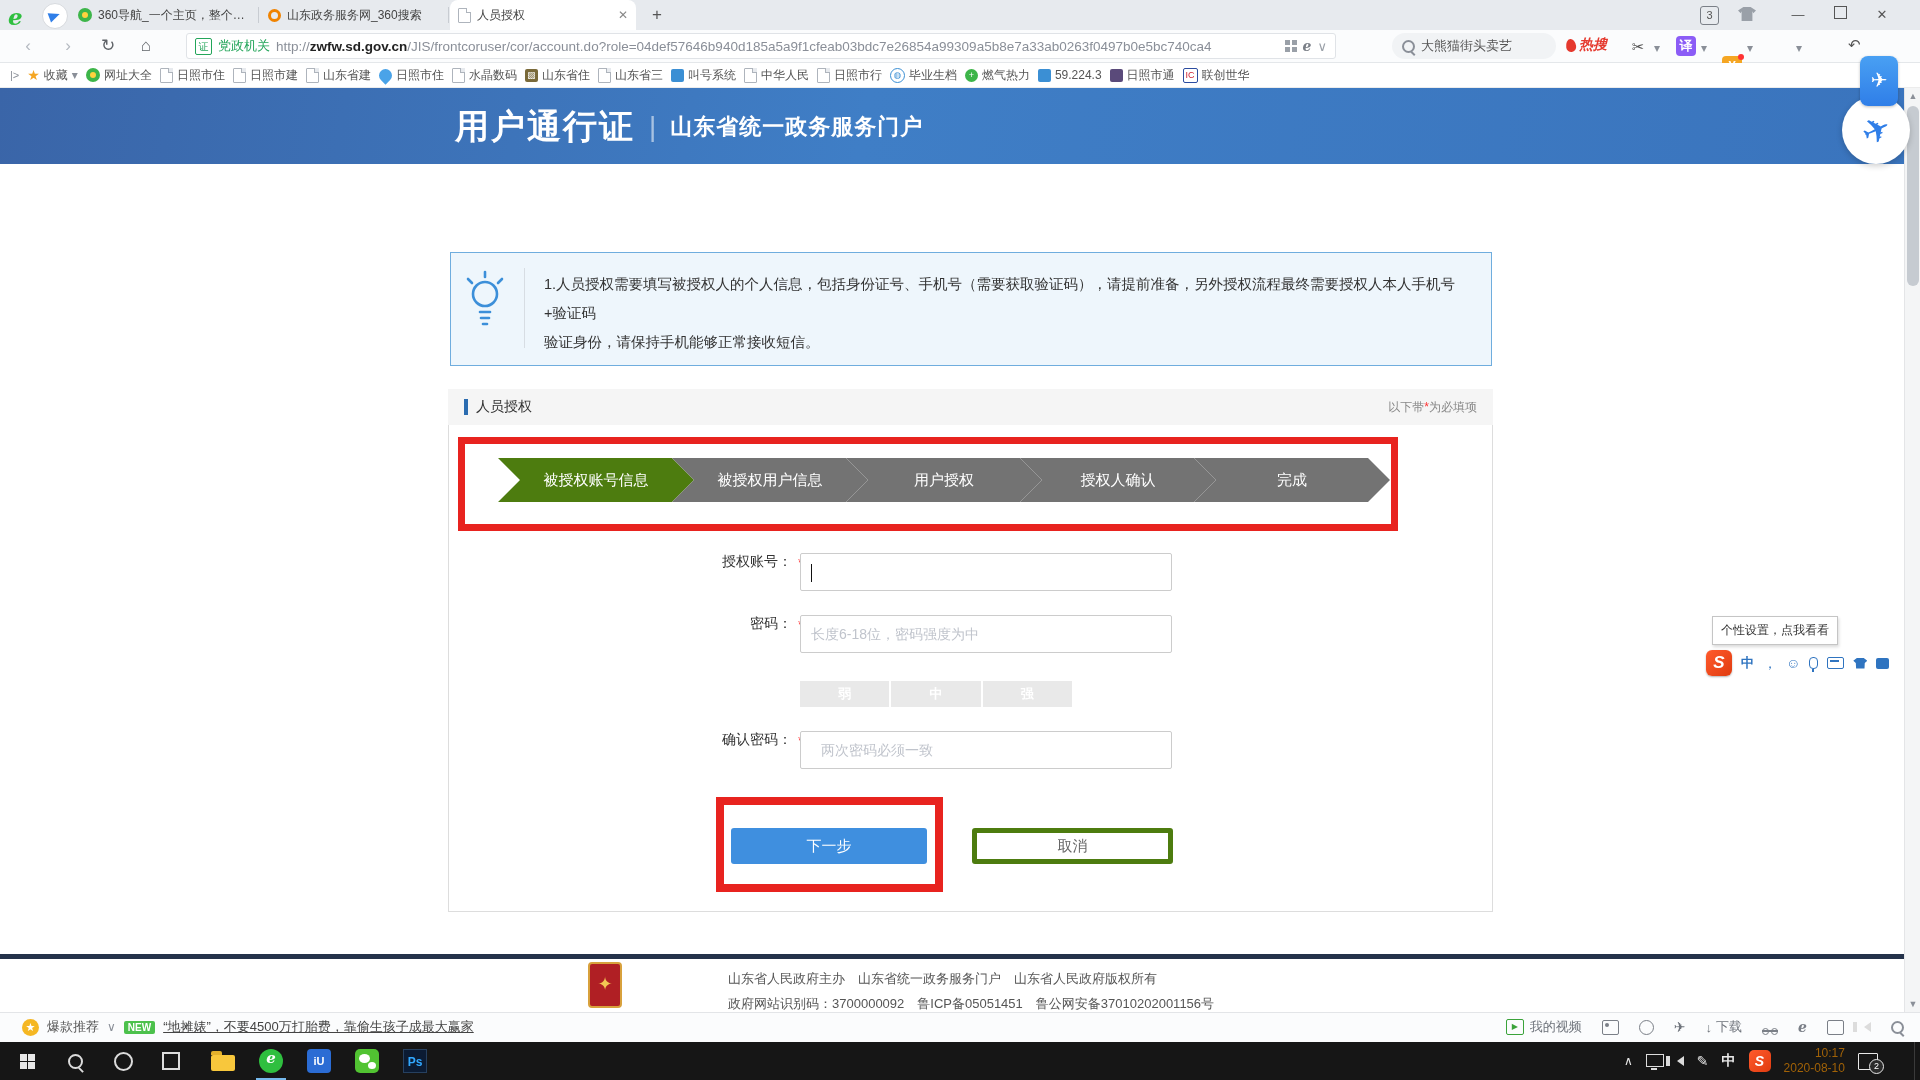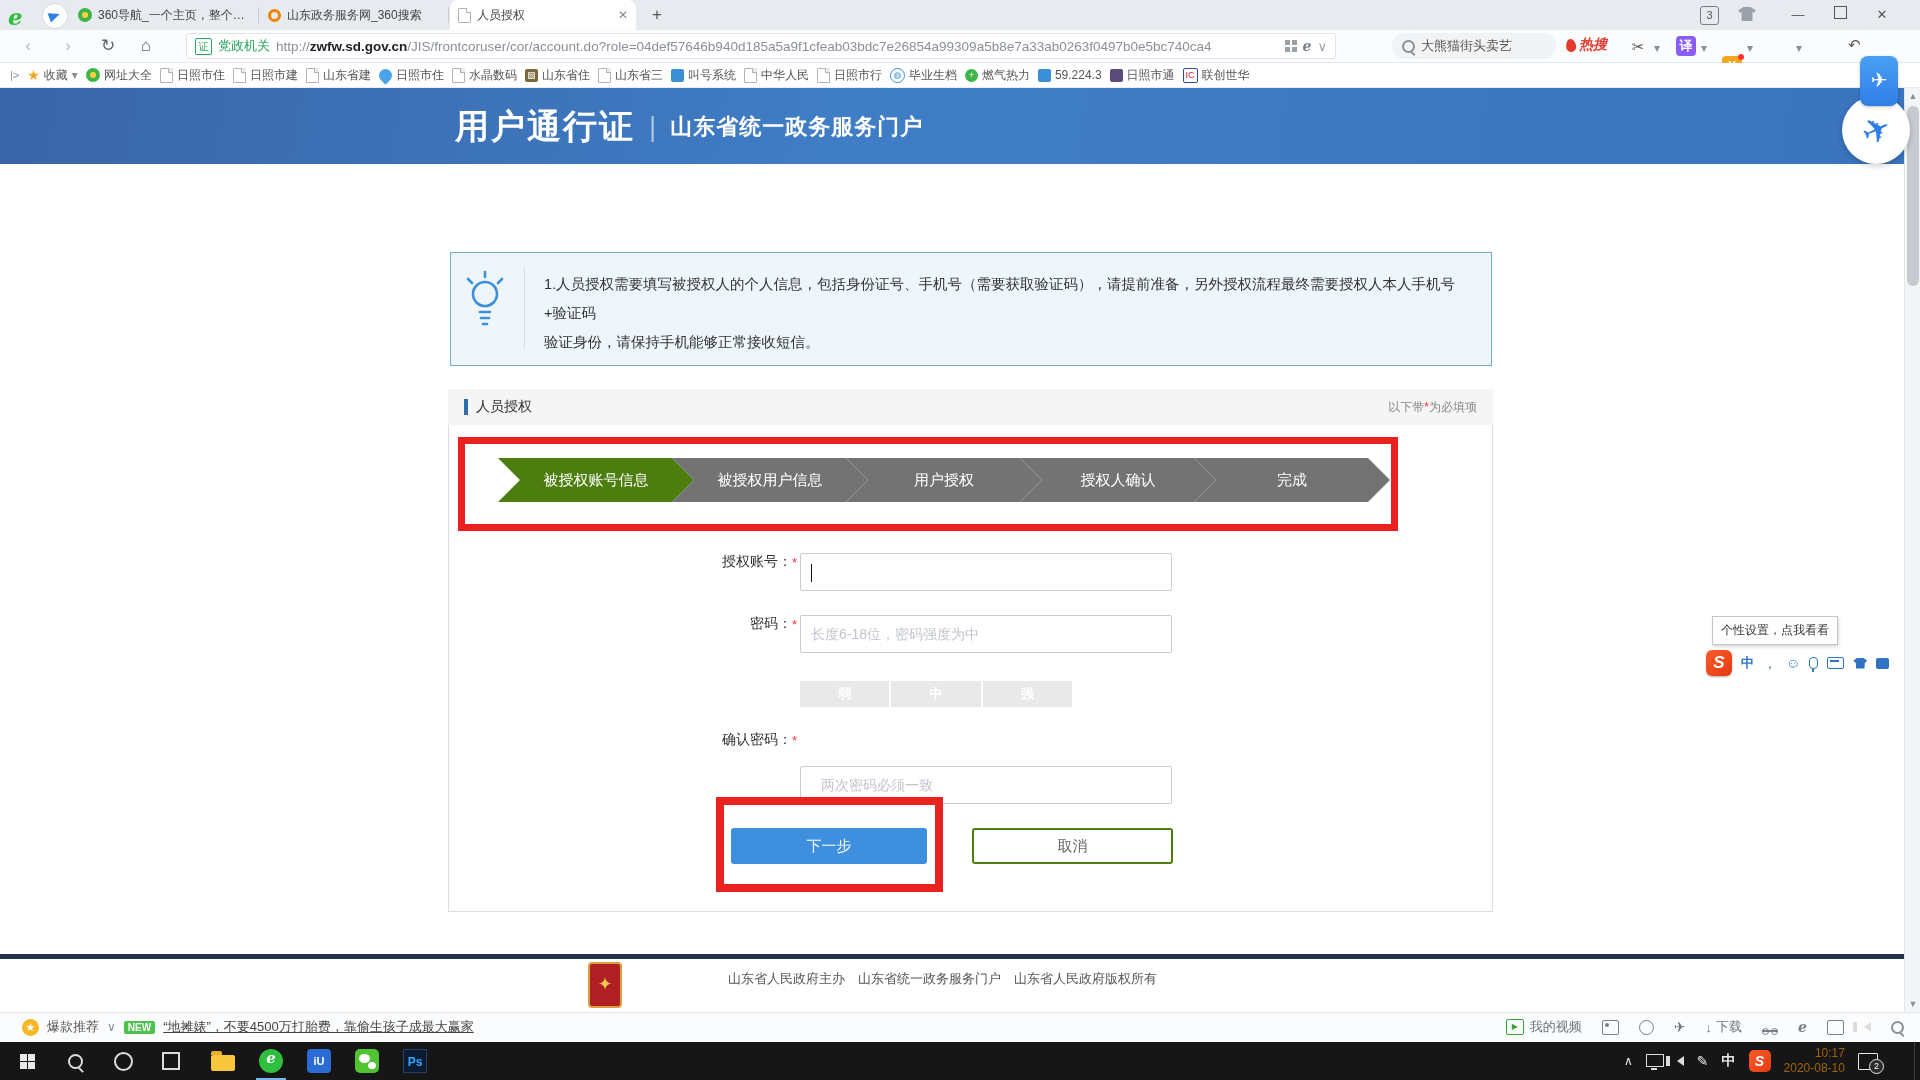--- a/index.html
+++ b/index.html
@@ -87,28 +87,28 @@
   
   .steps{left:498px;top:458px;display:flex;}
   .step{width:196px;height:44px;margin-left:-22px;background:#737373;color:#fff;font-size:15px;display:flex;align-items:center;justify-content:center;
         clip-path:polygon(0 0,calc(100% - 22px) 0,100% 50%,calc(100% - 22px) 100%,0 100%,22px 50%);}
   .step:first-child{margin-left:0;}
   .step.active{background:#4d7c0f;text-align:center;}
   
   .annot{border:7px solid #e8231f;box-sizing:border-box;z-index:20;pointer-events:none;}
   
   .frow-label{width:140px;text-align:right;font-size:14px;color:#333;}
-  .frow{display:flex;align-items:center;}
+  .frow{display:flex;align-items:center;gap:6px;}
   .inputbox{width:372px;height:38px;border:1px solid #ccc;border-radius:2px;box-sizing:border-box;font-size:14px;color:#333;padding:0 10px;background:#fff;}
   input.inputbox::placeholder{color:#c0c4cc;}
   .caret{display:inline-block;width:1px;height:18px;background:#111;margin-top:10px;}
   .strength{left:800px;top:681px;width:272px;height:26px;display:flex;gap:2px;background:#fff;}
   .strength div{flex:1;background:#e9e9e9;color:#fff;font-size:13px;font-weight:bold;text-align:center;line-height:26px;}
   .btn-next{left:731px;top:828px;width:196px;height:36px;background:#3f8fdf;color:#fff;border:none;border-radius:3px;font-size:15px;}
-  .btn-cancel{left:972px;top:828px;width:201px;height:36px;background:#fff;color:#666;border:2px solid #4d7c0f;border-radius:3px;font-size:15px;box-sizing:border-box;}
+  .btn-cancel{left:972px;top:828px;width:201px;height:36px;background:#fff;color:#666;border:5px solid #4d7c0f;border-radius:3px;font-size:15px;box-sizing:border-box;}
   
   .footer-strip{left:0;top:954px;width:1920px;height:5px;background:#24324a;}
   .footer{left:0;top:959px;width:1920px;height:53px;background:#fff;}
   .gov-badge{left:588px;top:962px;width:34px;height:46px;background:#b01f24;border:2px solid #d8a13c;border-radius:4px;box-sizing:border-box;color:#f3c653;text-align:center;line-height:40px;font-size:18px;}
   .foot-text{left:728px;top:966px;font-size:13px;color:#555;line-height:25px;}
   
   .statusbar{left:0;top:1012px;width:1920px;height:30px;background:#fbfcfd;border-top:1px solid #e3e5e8;box-sizing:border-box;}
   .sb-left{left:22px;top:1018px;display:flex;align-items:center;gap:8px;font-size:13px;color:#555;}
   .hotstar{width:17px;height:17px;border-radius:50%;background:#f5b723;color:#fff;text-align:center;line-height:17px;font-size:11px;}
   .newbadge{background:#4cc14c;color:#fff;font-size:10px;font-weight:bold;border-radius:2px;padding:1px 4px;}
@@ -372,31 +372,32 @@
   <div class="abs strength">
     <div>弱</div>
     <div>中</div>
     <div>强</div>
   </div>
 
   <div class="abs frow" style="left:652px;top:731px;">
     <span class="frow-label">确认密码：</span>
     <span class="red">*</span>
   </div>
-  <input class="abs inputbox" style="left: 800px; top: 766px; padding-left: 20px;" placeholder="两次密码必须一致">
+  <input class="abs inputbox" style="left: 800px; top: 731px; padding-left: 20px;" placeholder="两次密码必须一致">
 
   <button class="abs btn-next">下一步</button>
   <button class="abs btn-cancel">取消</button>
   <div class="abs annot" style="left:716px;top:797px;width:227px;height:95px;border-width:8px;"></div>
 
   <div class="abs footer-strip"></div>
   <div class="abs footer"></div>
   <div class="abs gov-badge"><span>✦</span></div>
   <div class="abs foot-text">
     <div>山东省人民政府主办　山东省统一政务服务门户　山东省人民政府版权所有</div>
+    <div>政府网站识别码：3700000092　鲁ICP备05051451　鲁公网安备37010202001156号</div>
   </div>
 
   <div class="abs statusbar"></div>
   <div class="abs sb-left">
     <span class="hotstar">★</span>
     <span>爆款推荐</span>
     <span class="mini">∨</span>
     <span class="newbadge">NEW</span>
     <span class="headline">“地摊婊”，不要4500万打胎费，靠偷生孩子成最大赢家</span>
   </div>

